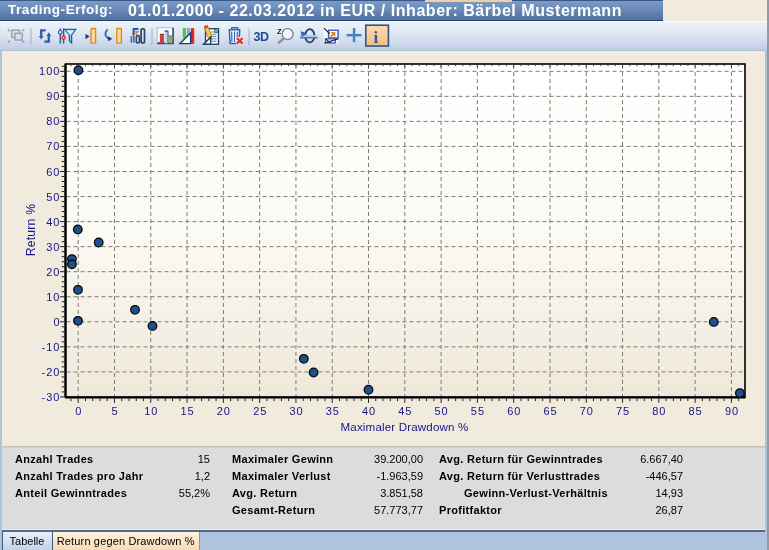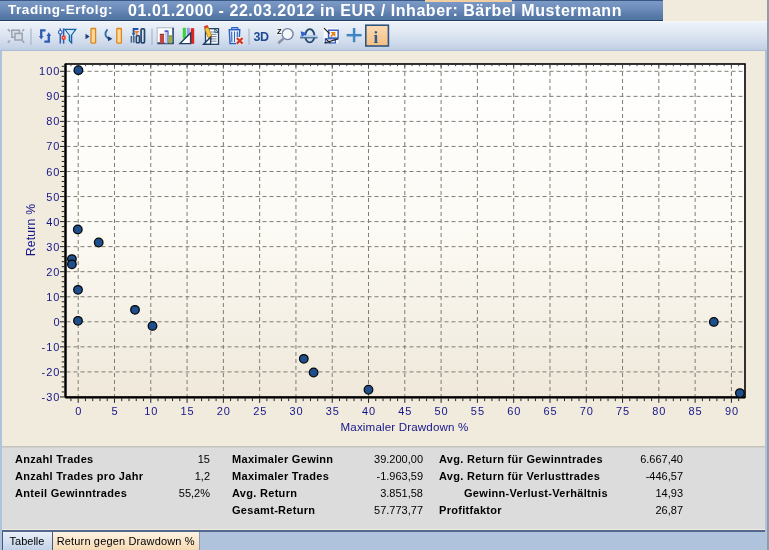--- a/index.html
+++ b/index.html
@@ -44,21 +44,21 @@
 <div id="chartpanel"></div>
 <div id="statsline"></div>
 <div id="stats"></div>
   <div class="lbl" style="left:15px;top:453px;">Anzahl Trades</div>
   <div class="lbl" style="left:15px;top:470px;">Anzahl Trades pro Jahr</div>
   <div class="lbl" style="left:15px;top:487px;">Anteil Gewinntrades</div>
   <div class="val" style="right:559px;top:453px;">15</div>
   <div class="val" style="right:559px;top:470px;">1,2</div>
   <div class="val" style="right:559px;top:487px;">55,2%</div>
   <div class="lbl" style="left:232px;top:453px;">Maximaler Gewinn</div>
-  <div class="lbl" style="left:232px;top:470px;">Maximaler Trades</div>
+  <div class="lbl" style="left:232px;top:470px;">Maximaler Verlust</div>
   <div class="lbl" style="left:232px;top:487px;">Avg. Return</div>
   <div class="lbl" style="left:232px;top:504px;">Gesamt-Return</div>
   <div class="val" style="right:346px;top:453px;">39.200,00</div>
   <div class="val" style="right:346px;top:470px;">-1.963,59</div>
   <div class="val" style="right:346px;top:487px;">3.851,58</div>
   <div class="val" style="right:346px;top:504px;padding-left:18px;">57.773,77</div>
   <div class="lbl" style="left:439px;top:453px;">Avg. Return für Gewinntrades</div>
   <div class="lbl" style="left:439px;top:470px;">Avg. Return für Verlusttrades</div>
   <div class="lbl" style="left:464px;top:487px;">Gewinn-Verlust-Verhältnis</div>
   <div class="lbl" style="left:439px;top:504px;">Profitfaktor</div>

